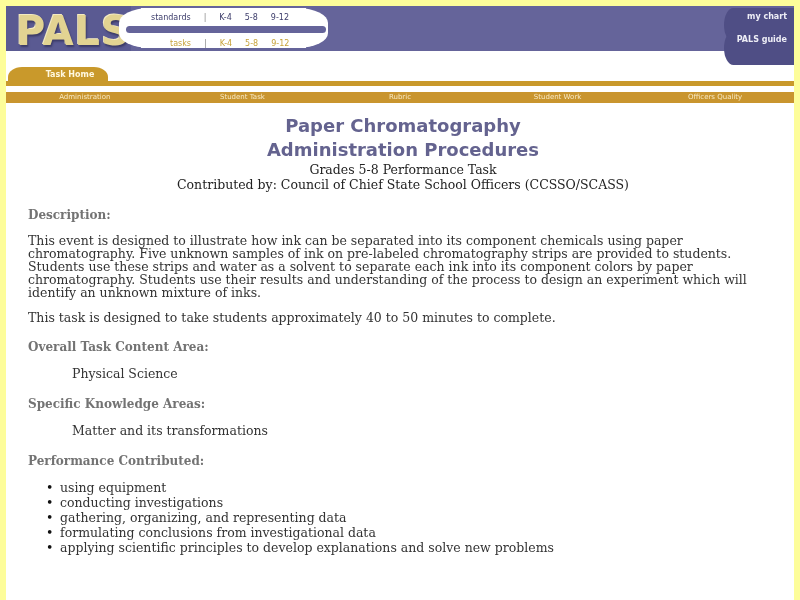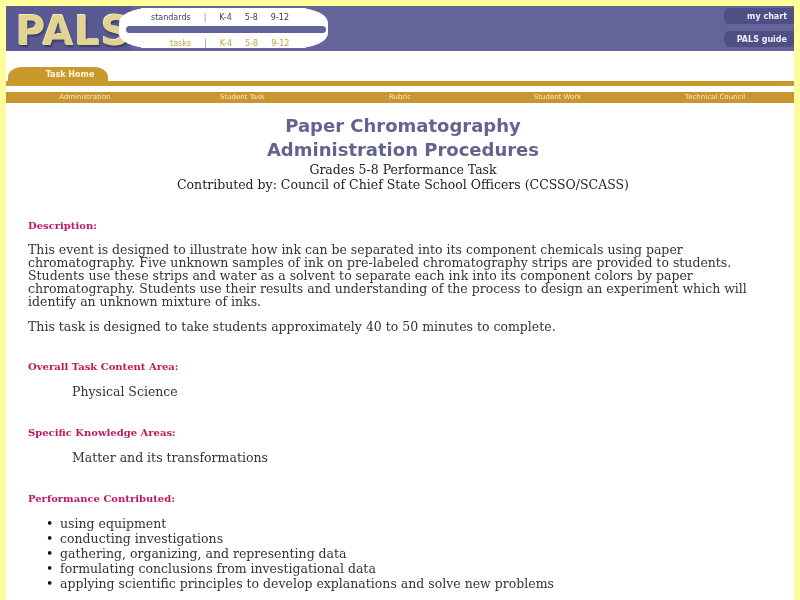--- a/index.html
+++ b/index.html
@@ -56,21 +56,21 @@
     z-index: 2;
   }
   .nav-row.standards { top: 7px; color: #3c3c6a; }
   .nav-row.tasks { top: 33px; color: #c7a23a; left: 164px; }
   .nav-row span { cursor: default; }
   .nav-row .sep { color: #888; }
   .right-tabs {
     position: absolute; right: 0; top: 0; width: 75px; height: 45px;
   }
   .rtab {
-    position: absolute; right: 0; width: 70px; height: 16px;
+    position: absolute; right: 0; width: 70px; height: 34px;
     background: #4f4e85;
     font-family: "DejaVu Sans", sans-serif; font-weight: bold;
     font-size: 8px; color: #eeeef6;
     text-align: right; padding-right: 7px; line-height: 18px;
     border-radius: 10px 0 0 10px / 18px 0 0 18px;
   }
   .rtab.my { top: 2px; }
   .rtab.guide { top: 25px; }
   
   .taskbar {
@@ -105,21 +105,21 @@
   }
   .title {
     text-align: center;
     font-family: "DejaVu Sans", sans-serif; font-weight: bold;
     font-size: 18px; color: #64638f; line-height: 24px;
   }
   .subtitle {
     text-align: center; font-size: 12.5px; line-height: 15px; color: #222;
   }
   h2 {
-    font-size: 10px; font-weight: bold; color: #be185d; margin-top: 28px; margin-bottom: 12px;
+    font-size: 12px; font-weight: bold; color: #737373; margin-top: 16px; margin-bottom: 12px;
   }
   p.body {
     font-size: 12.5px; line-height: 13px; color: #333;
   }
   p.body + p.body { margin-top: 12px; }
   .indent { margin-left: 44px; font-size: 12.5px; color: #333; }
   ul.perf {
     margin-left: 32px; list-style: none; font-size: 12.5px; line-height: 15px; color: #333;
   }
   ul.perf li::before { content: "•"; position: absolute; margin-left: -14px; color: #111; }
@@ -158,21 +158,21 @@
   <div class="taskbar">
     <div class="gold-line"></div>
     <div class="task-tab">Task Home</div>
   </div>
 
   <div class="subnav">
     <span>Administration</span>
     <span>Student Task</span>
     <span>Rubric</span>
     <span>Student Work</span>
-    <span>Technical Council</span>
+    <span>Officers Quality</span>
   </div>
 
   <div class="content">
     <div class="title">Paper Chromatography</div>
     <div class="title">Administration Procedures</div>
     <div class="subtitle">Grades 5-8 Performance Task</div>
     <div class="subtitle">Contributed by: Council of Chief State School Officers (CCSSO/SCASS)</div>
 
     <h2>Description:</h2>
     <p class="body">This event is designed to illustrate how ink can be separated into its component chemicals using paper chromatography. Five unknown samples of ink on pre-labeled chromatography strips are provided to students. Students use these strips and water as a solvent to separate each ink into its component colors by paper chromatography. Students use their results and understanding of the process to design an experiment which will identify an unknown mixture of inks.</p>

